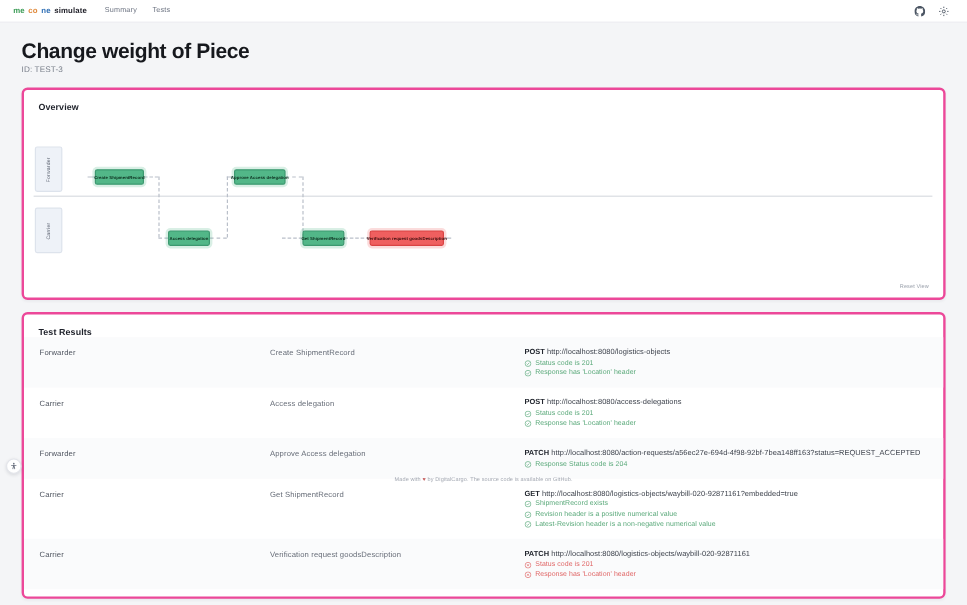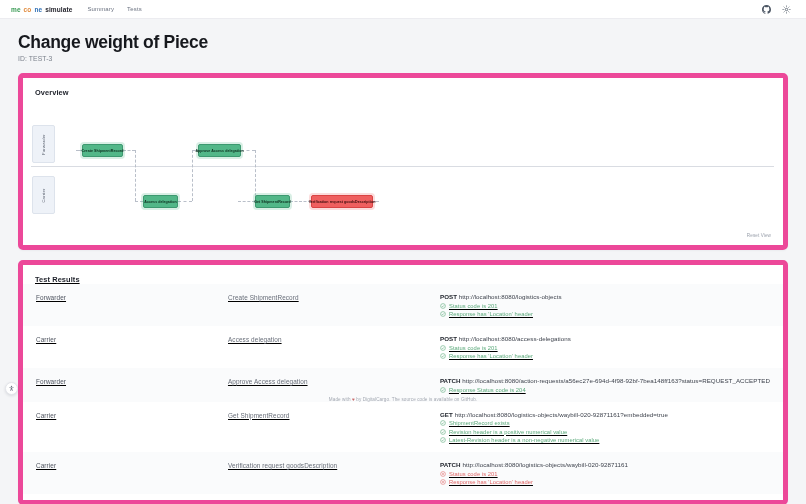--- a/index.html
+++ b/index.html
@@ -30,21 +30,21 @@
   .nav-icon svg { width: 100%; height: 100%; display: block; }
 
   
   .titlewrap { padding: 13px 18px 0 18px; }
   .page-title { font-size: 17.5px; font-weight: 700; color: #16181d; letter-spacing: -.3px; line-height: 1.15; }
   .page-id { font-size: 6.8px; color: #7b818c; margin-top: 3px; letter-spacing: .1px; }
 
   
   .card {
     background: #fff; border-radius: 5px;
-    border: 5px solid #ec4899;
+    border: 2px solid #ec4899;
     box-shadow: 0 1px 2px rgba(16,24,40,.04);
     margin: 0 18px;
   }
   .card-overview { margin-top: 11px; height: 177px; position: relative; overflow: hidden; }
   .card-title { font-size: 7.4px; font-weight: 700; color: #1d2029; padding: 10px 12px 0 12px; letter-spacing: .1px; }
 
   
   .diagram { position: relative; height: 130px; margin-top: 8px; }
   .lane-divider { position: absolute; left: 8px; right: 9px; top: 61px; height: 1px; background: #d9dce2; }
   .lane-label {
@@ -69,21 +69,21 @@
   .node.fail { background: #ef5f5f; border: 1px solid #d94343; color: #3a0c0c; box-shadow: 0 0 0 2px rgba(239,95,95,.22); }
   .edge-h { position: absolute; height: 1px; border-top: 1px dashed #b9bfc9; }
   .edge-v { position: absolute; width: 1px; border-left: 1px dashed #b9bfc9; }
 
   .reset-view {
     position: absolute; right: 12px; bottom: 7px;
     font-size: 4.6px; color: #9aa0ab; letter-spacing: .1px;
   }
 
   
-  .card-results { margin-top: 10px; padding-bottom: 6px; text-decoration: underline; }
+  .card-results { margin-top: 10px; padding-bottom: 6px; }
   .tr-row { display: flex; align-items: flex-start; padding: 9px 13px 9px 13px; }
   .tr-row.alt { background: #fafbfc; }
   .tr-actor { width: 192px; font-size: 6.4px; color: #4e545f; padding-top: 1px; letter-spacing: .1px; }
   .tr-action { width: 212px; font-size: 6.4px; color: #676d78; padding-top: 1px; letter-spacing: .1px; }
   .tr-detail { flex: 1; }
   .tr-req { font-size: 6.2px; color: #3d424c; letter-spacing: .05px; white-space: nowrap; overflow: hidden; text-overflow: ellipsis; }
   .tr-req b { font-weight: 700; color: #23272f; }
   .assert { display: flex; align-items: center; gap: 3px; margin-top: 2.5px; font-size: 5.8px; letter-spacing: .05px; }
   .assert.pass { color: #5aa97a; }
   .assert.fail { color: #e06767; }

